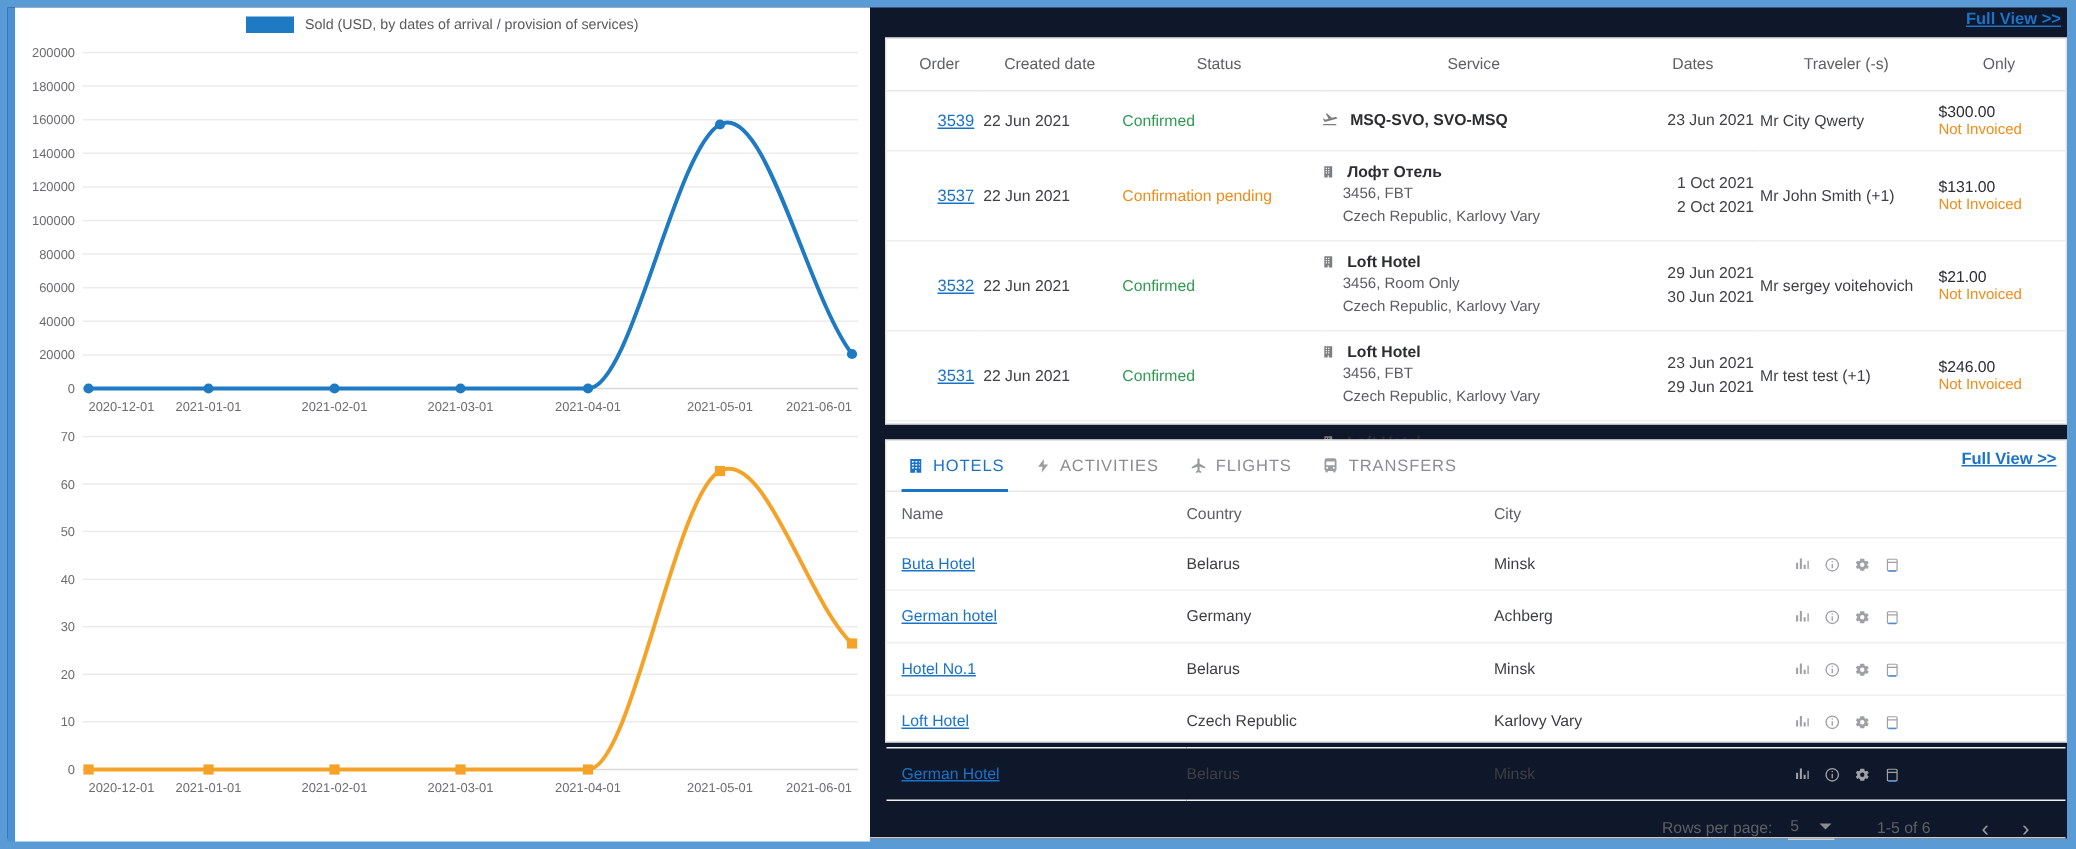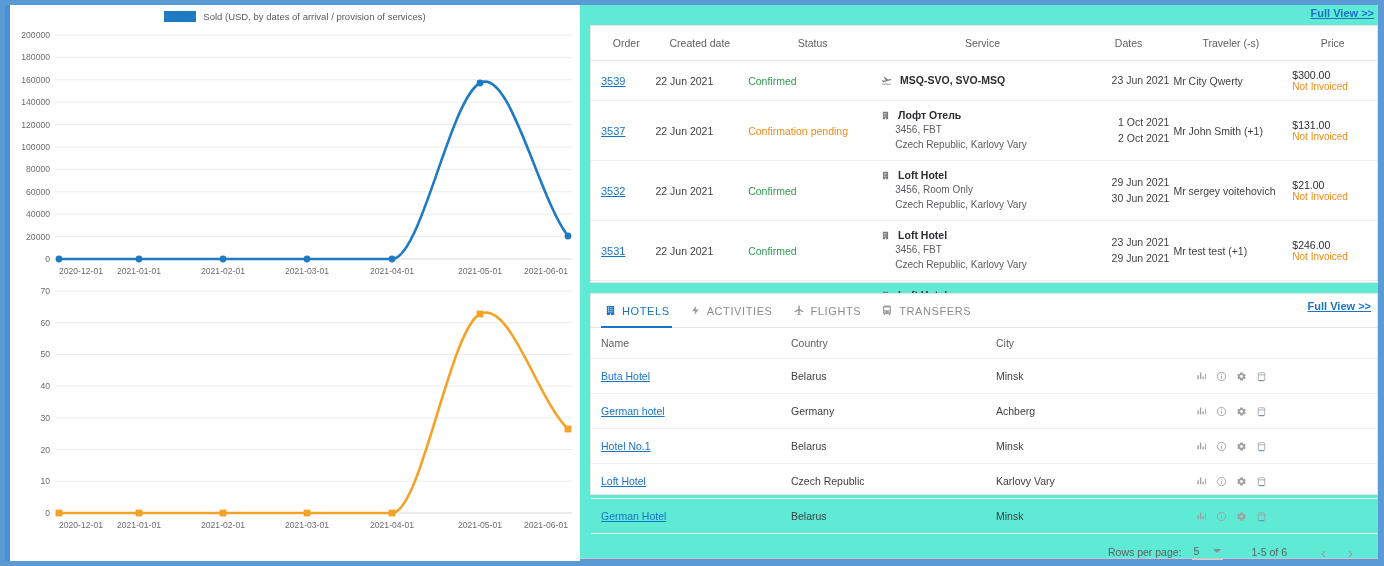--- a/index.html
+++ b/index.html
@@ -5,21 +5,21 @@
   html, body {
     margin: 0; padding: 0;
     background: #ffffff;
     font-family: "Liberation Sans", sans-serif;
   }
   #page {
     position: relative;
     width: 1384px;
     height: 566px;
     box-sizing: border-box;
-    background: #5eead4;
+    background: #0f172a;
     overflow: hidden;
   }
   
   .frame-top    { position:absolute; left:0; top:0; width:1384px; height:5px; background:#5b9bd5; }
   .frame-bottom { position:absolute; left:0; bottom:0; width:1384px; height:7px; background:#5b9bd5; }
   .frame-left   { position:absolute; left:0; top:0; width:5px; height:566px; background:#5b9bd5; }
   .frame-right  { position:absolute; right:0; top:0; width:6px; height:566px; background:#5b9bd5; }
   .inner-rule   { position:absolute; left:6px; right:7px; bottom:7px; height:1px; background:#c9c9c9; }
 
   
@@ -78,21 +78,21 @@
     font-size: 10.5px; color:#5e6063; font-weight: 400; text-align:center;
     padding: 11px 4px 11px 0; border-bottom:1px solid #e8e8e8;
     vertical-align: middle;
   }
   table.orders td {
     font-size: 10.5px; color:#3d3f42;
     padding: 8px 4px 8px 0; border-bottom:1px solid #ededed;
     vertical-align: middle;
   }
   table.orders tr:last-child td { border-bottom: none; }
-  .ord-link { color:#1a73c7; text-decoration: underline; font-size:11px; cursor:pointer; }
+  .ord-link { color:#1a73c7; text-decoration: underline; font-size:11px; cursor:pointer;margin-left:24px; }
   .st-confirmed { color:#2e9b51; }
   .st-pending { color:#f08c1a; }
   .svc-title { font-weight: 700; color:#2b2d30; font-size:10.5px; }
   .svc-sub { color:#5b5d60; font-size:10px; line-height:1.45; }
   .svc-icon { display:inline-block; vertical-align:-2px; margin-right:5px; color:#7b7d80; }
   .price-amt { color:#2b2d30; font-size:10.5px; }
   .price-inv { color:#f08c1a; font-size:10px; }
   .dates-cell { line-height:1.5;text-align:right; }
 
   
@@ -275,21 +275,21 @@
               <col style="width:84px">
           </colgroup>
           <thead>
             <tr>
               <th style="padding-left:10px;">Order</th>
               <th>Created date</th>
               <th>Status</th>
               <th>Service</th>
               <th>Dates</th>
               <th>Traveler (-s)</th>
-              <th>Price</th>
+              <th>Only</th>
             </tr>
           </thead>
           <tbody>
 
             <tr>
               <td style="padding-left:10px;"><span class="ord-link">3539</span></td>
               <td>22 Jun 2021</td>
               <td><span class="st-confirmed">Confirmed</span></td>
               <td>
                 <div>

